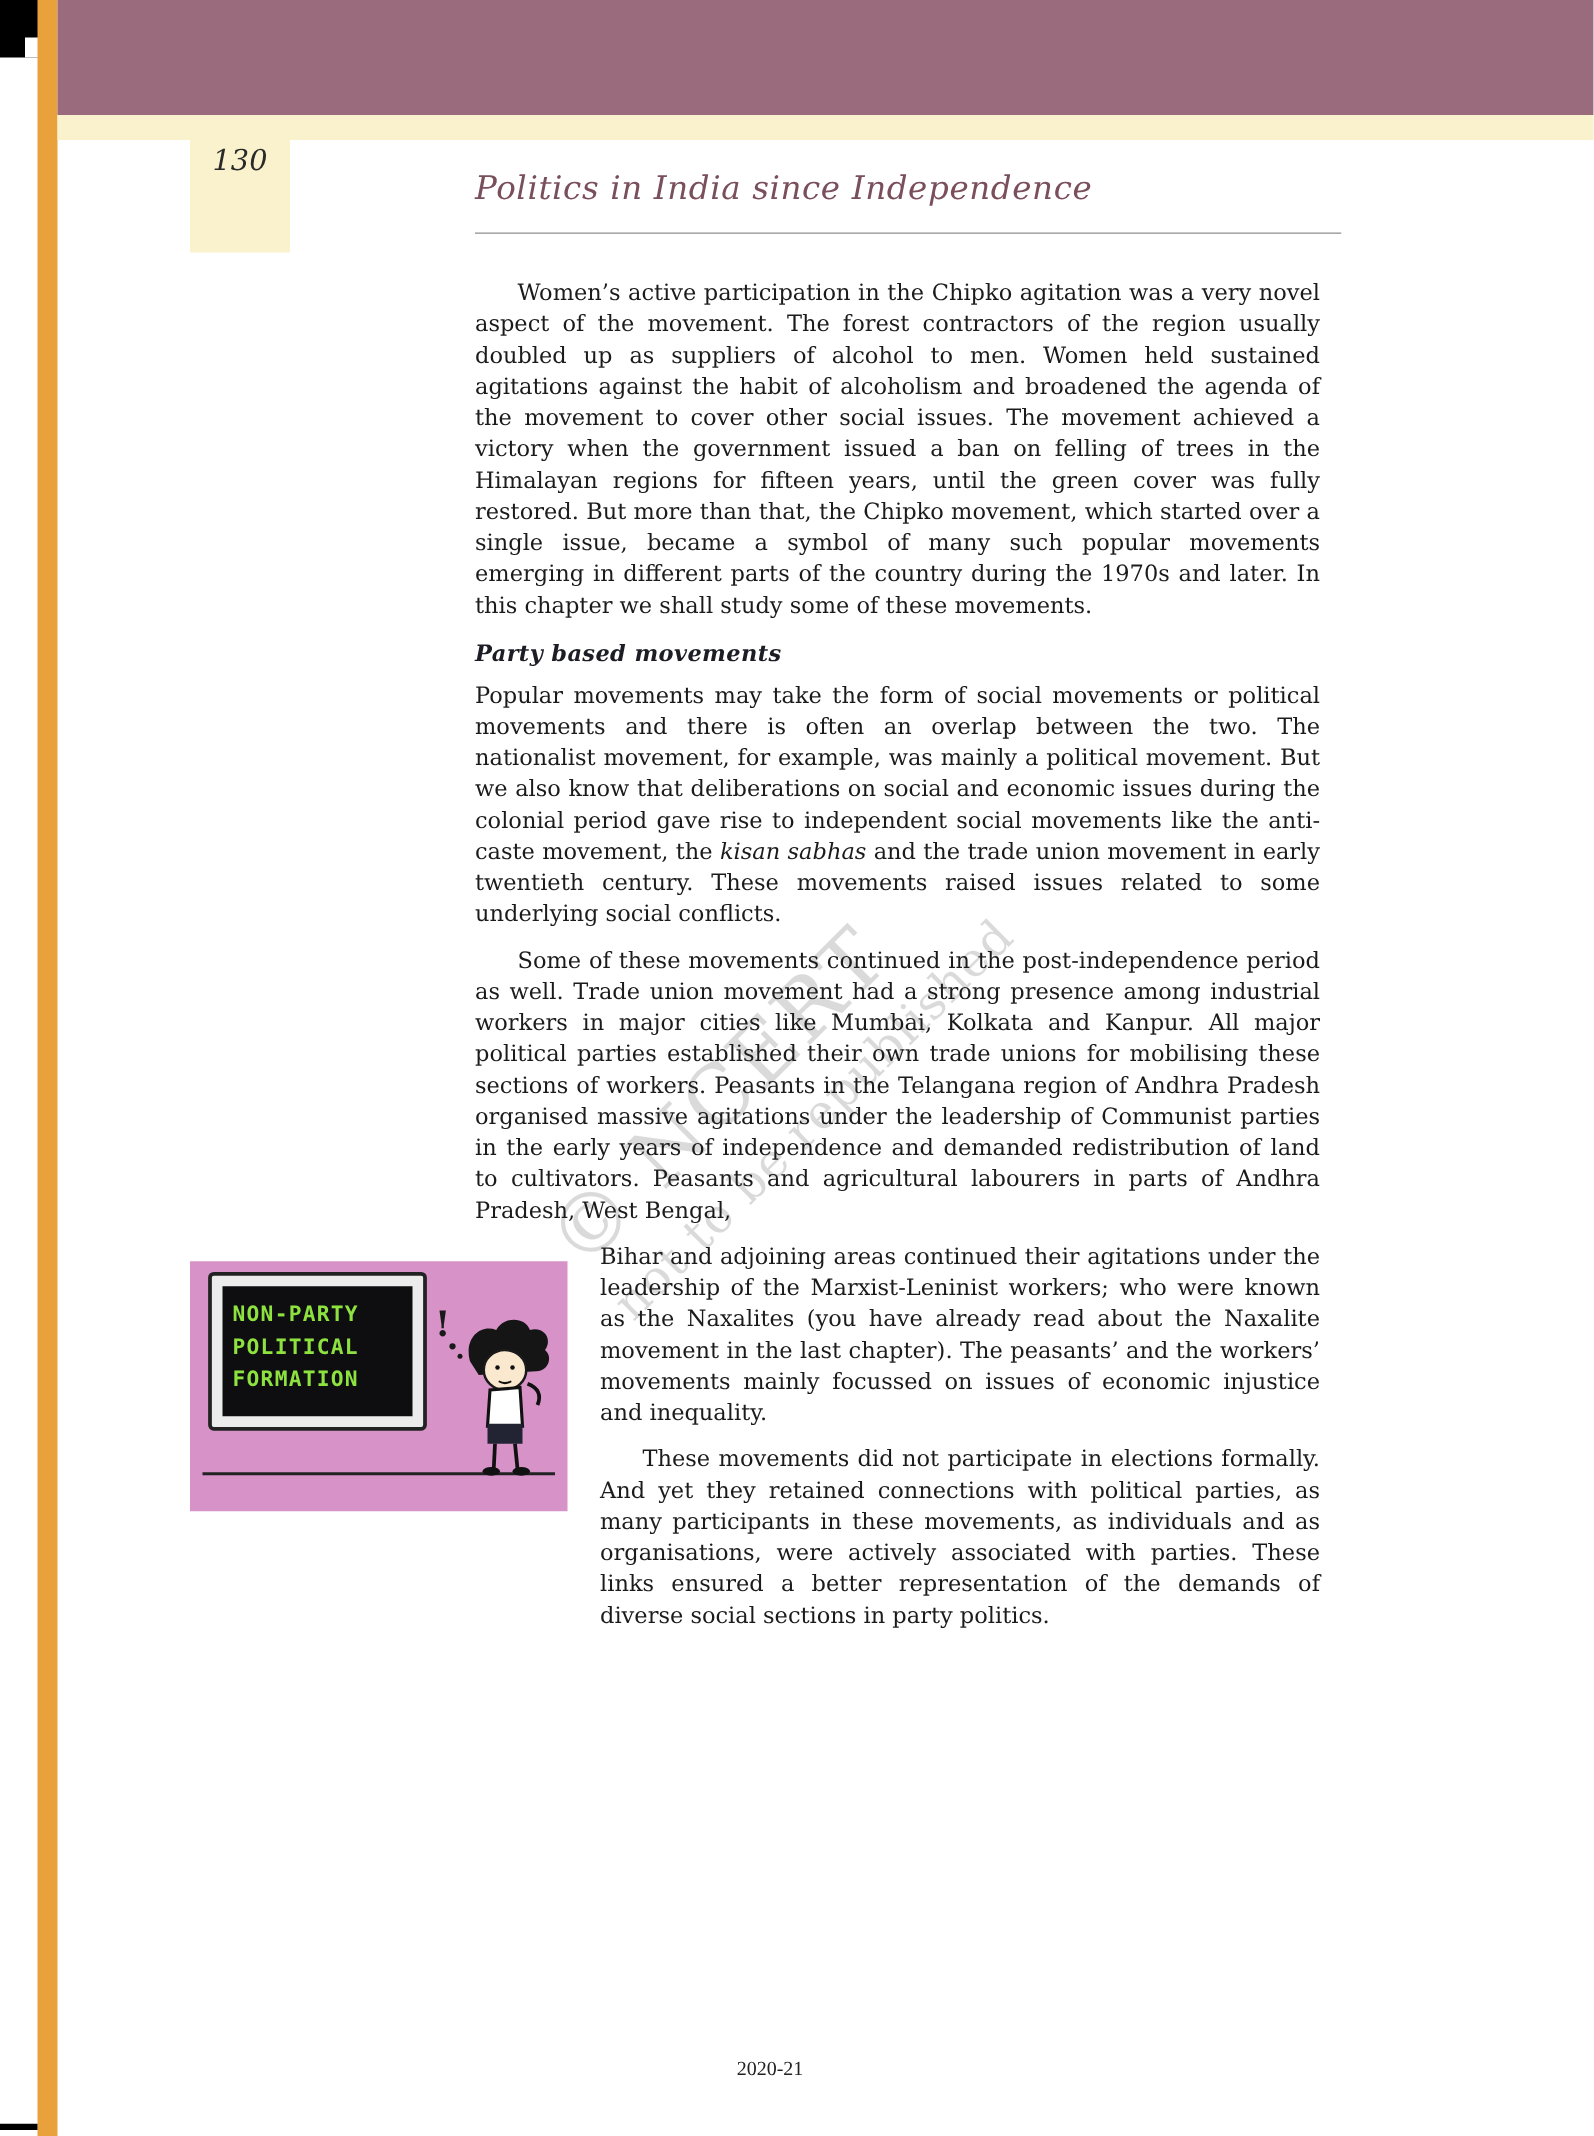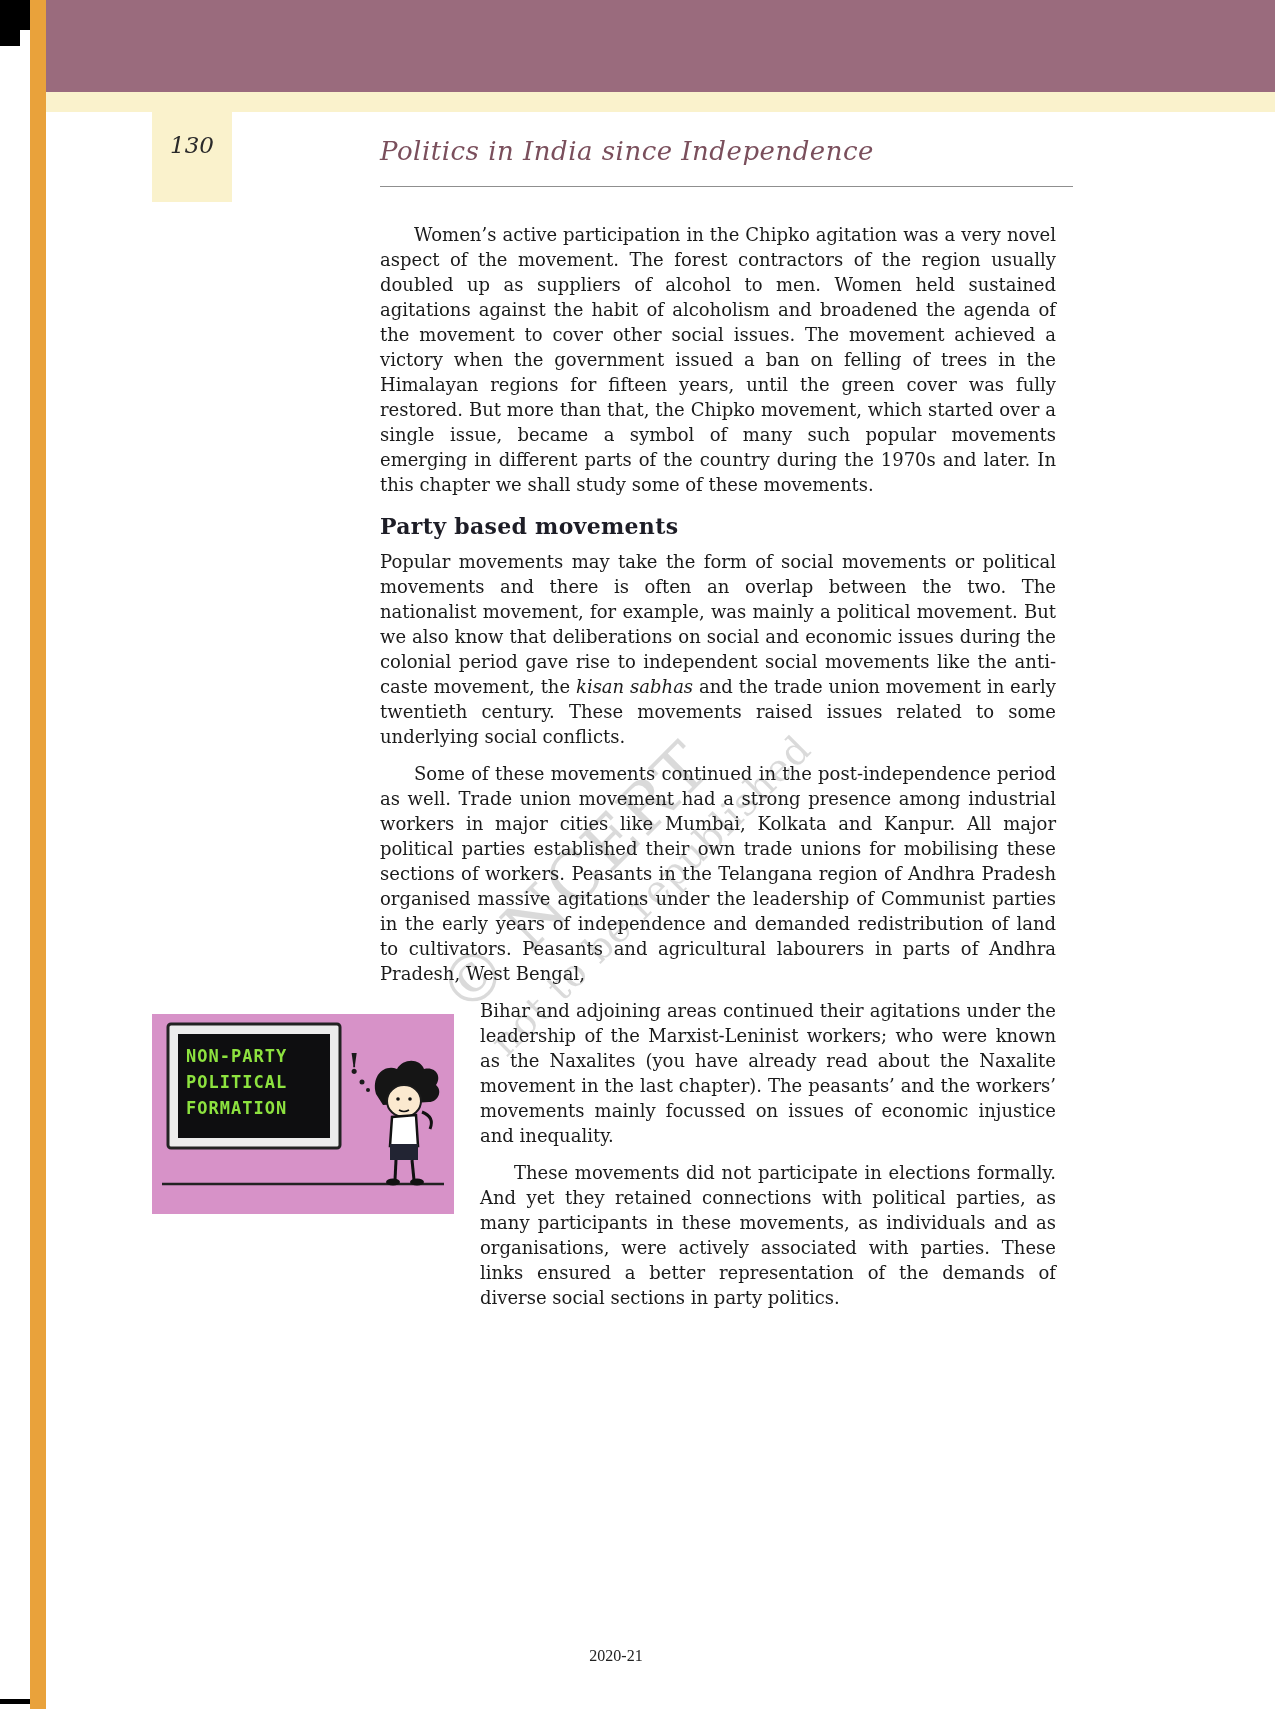--- a/index.html
+++ b/index.html
@@ -9,21 +9,21 @@
   }
   
   .corner-mark-top { position:absolute; left:0; top:0; width:34px; height:46px; background:#000; }
   .corner-mark-top .notch { position:absolute; right:0; bottom:0; width:14px; height:16px; background:#ffffff; }
   .corner-mark-bottom { position:absolute; left:0; top:1699px; width:30px; height:5px; background:#000; }
   .orange-strip { position:absolute; left:30px; top:0; width:16px; height:1709px; background:#e9a23b; }
   .mauve-band { position:absolute; left:46px; right:0; top:0; height:92px; background:#9a6b7d; }
   .cream-band { position:absolute; left:46px; right:0; top:92px; height:20px; background:#faf2cc; }
   .pagenum-box {
     position:absolute; left:152px; top:92px; width:80px; height:110px; background:#faf2cc;
-    text-align:center; box-sizing:border-box; padding-top:40px;
+    text-align:center; box-sizing:border-box; padding-top:24px;
     font-style:italic; font-size:23px; color:#2a2a2a;
   }
   .book-title {
     position:absolute; top:136px; left:380px; width:693px; 
     font-style:italic; font-size:26px; letter-spacing:0.5px; color:#7a4f5c;
   }
   .header-rule { position:absolute; top:186px; left:380px; width:693px; height:1px; background:#8f8f8f; }
 
   
   .watermark {
@@ -34,21 +34,21 @@
   .watermark .wm2 { font-size:38px; letter-spacing:1px; margin-top:6px; }
 
   
   .column { position:absolute; left:380px; top:222px; width:676px; }
   .para {
     margin:0 0 12px 0; font-size:18px; line-height:25px;
     text-align:justify; text-indent:34px; color:#1b1b1b;
   }
   .para.no-indent { text-indent:0; }
   .section-heading {
-    margin:16px 0 10px 0; font-size:22px; font-weight:bold;
+    margin:16px 0 10px 0; font-size:18px; font-style:italic; font-weight:bold;
     color:#1d1d26; letter-spacing:0.3px;
   }
   em { font-style:italic;margin-top:48px; }
 
   
   .wrap-row { display:flex; align-items:flex-start; }
   .cartoon-cell { flex:0 0 100px; position:relative; min-height:292px; }
   .cartoon-abs { position:absolute; left:-228px; top:16px; width:318px; }
   .cartoon-box { width:302px; height:200px; background:#d792c8; }
   .chalk { font-family:"DejaVu Sans Mono", monospace; font-weight:bold; font-size:17px; fill:#8de23f; letter-spacing:1px; }

